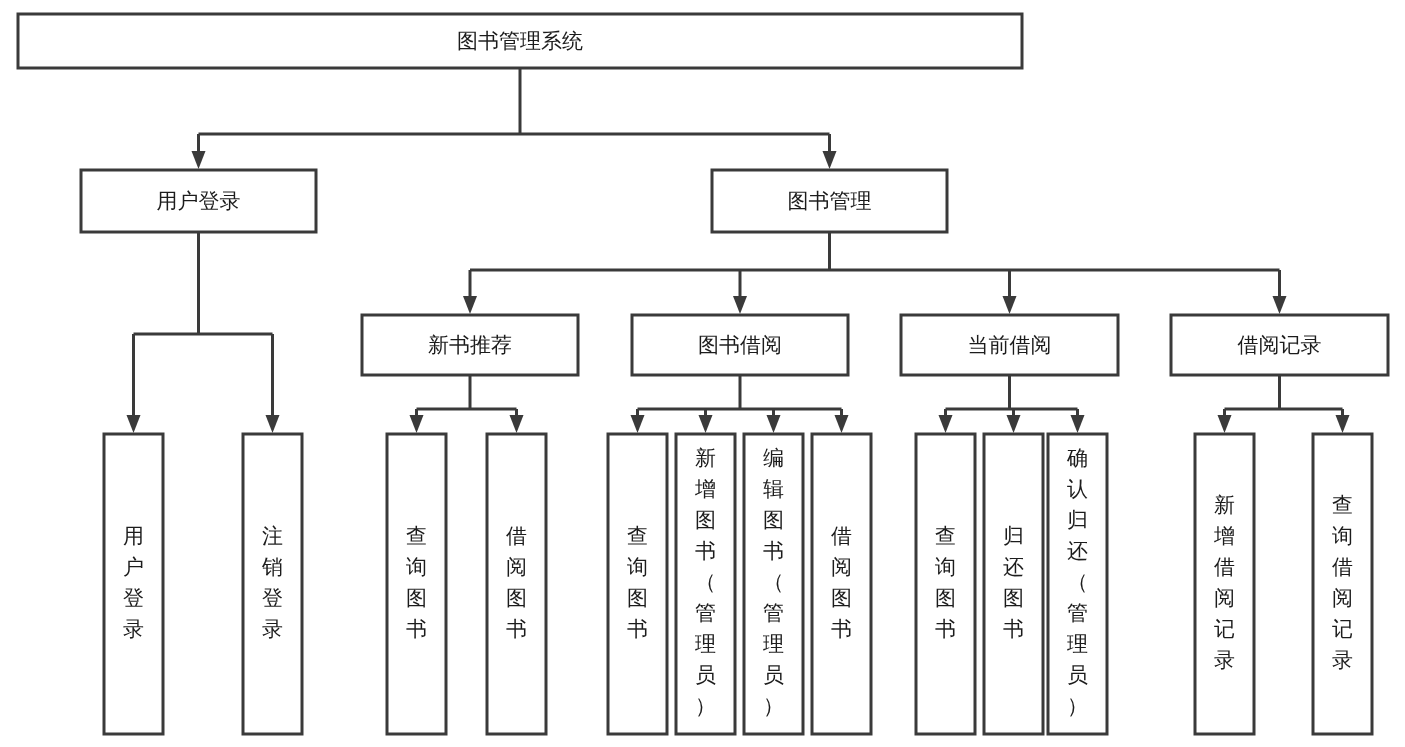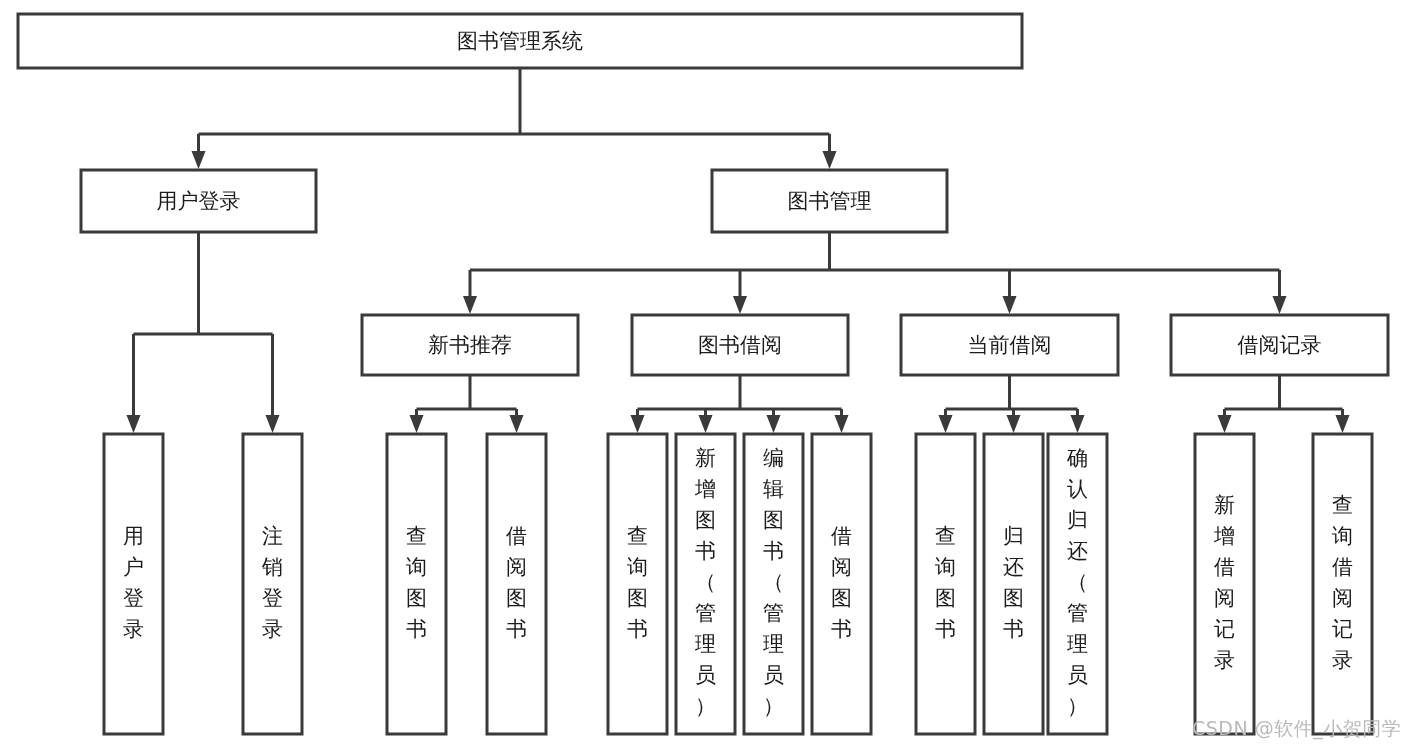--- a/index.html
+++ b/index.html
@@ -200,14 +200,13 @@
         <g>
           <rect x="1195" y="434" width="59" height="300" class="node-box"></rect>
           <text x="1224.5" y="511.5" class="node-label-vert"><tspan x="1224.5" dy="0">新</tspan><tspan x="1224.5" dy="31">增</tspan><tspan x="1224.5" dy="31">借</tspan><tspan x="1224.5" dy="31">阅</tspan><tspan x="1224.5" dy="31">记</tspan><tspan x="1224.5" dy="31">录</tspan></text>
         </g>
         <g>
           <rect x="1313" y="434" width="59" height="300" class="node-box"></rect>
           <text x="1342.5" y="511.5" class="node-label-vert"><tspan x="1342.5" dy="0">查</tspan><tspan x="1342.5" dy="31">询</tspan><tspan x="1342.5" dy="31">借</tspan><tspan x="1342.5" dy="31">阅</tspan><tspan x="1342.5" dy="31">记</tspan><tspan x="1342.5" dy="31">录</tspan></text>
         </g>
       </g>
   </svg>
-  <div class="watermark" style="left: 1192px; top: 716px;">CSDN @软件_小贺同学</div>
 </div>
 
 </body></html>

